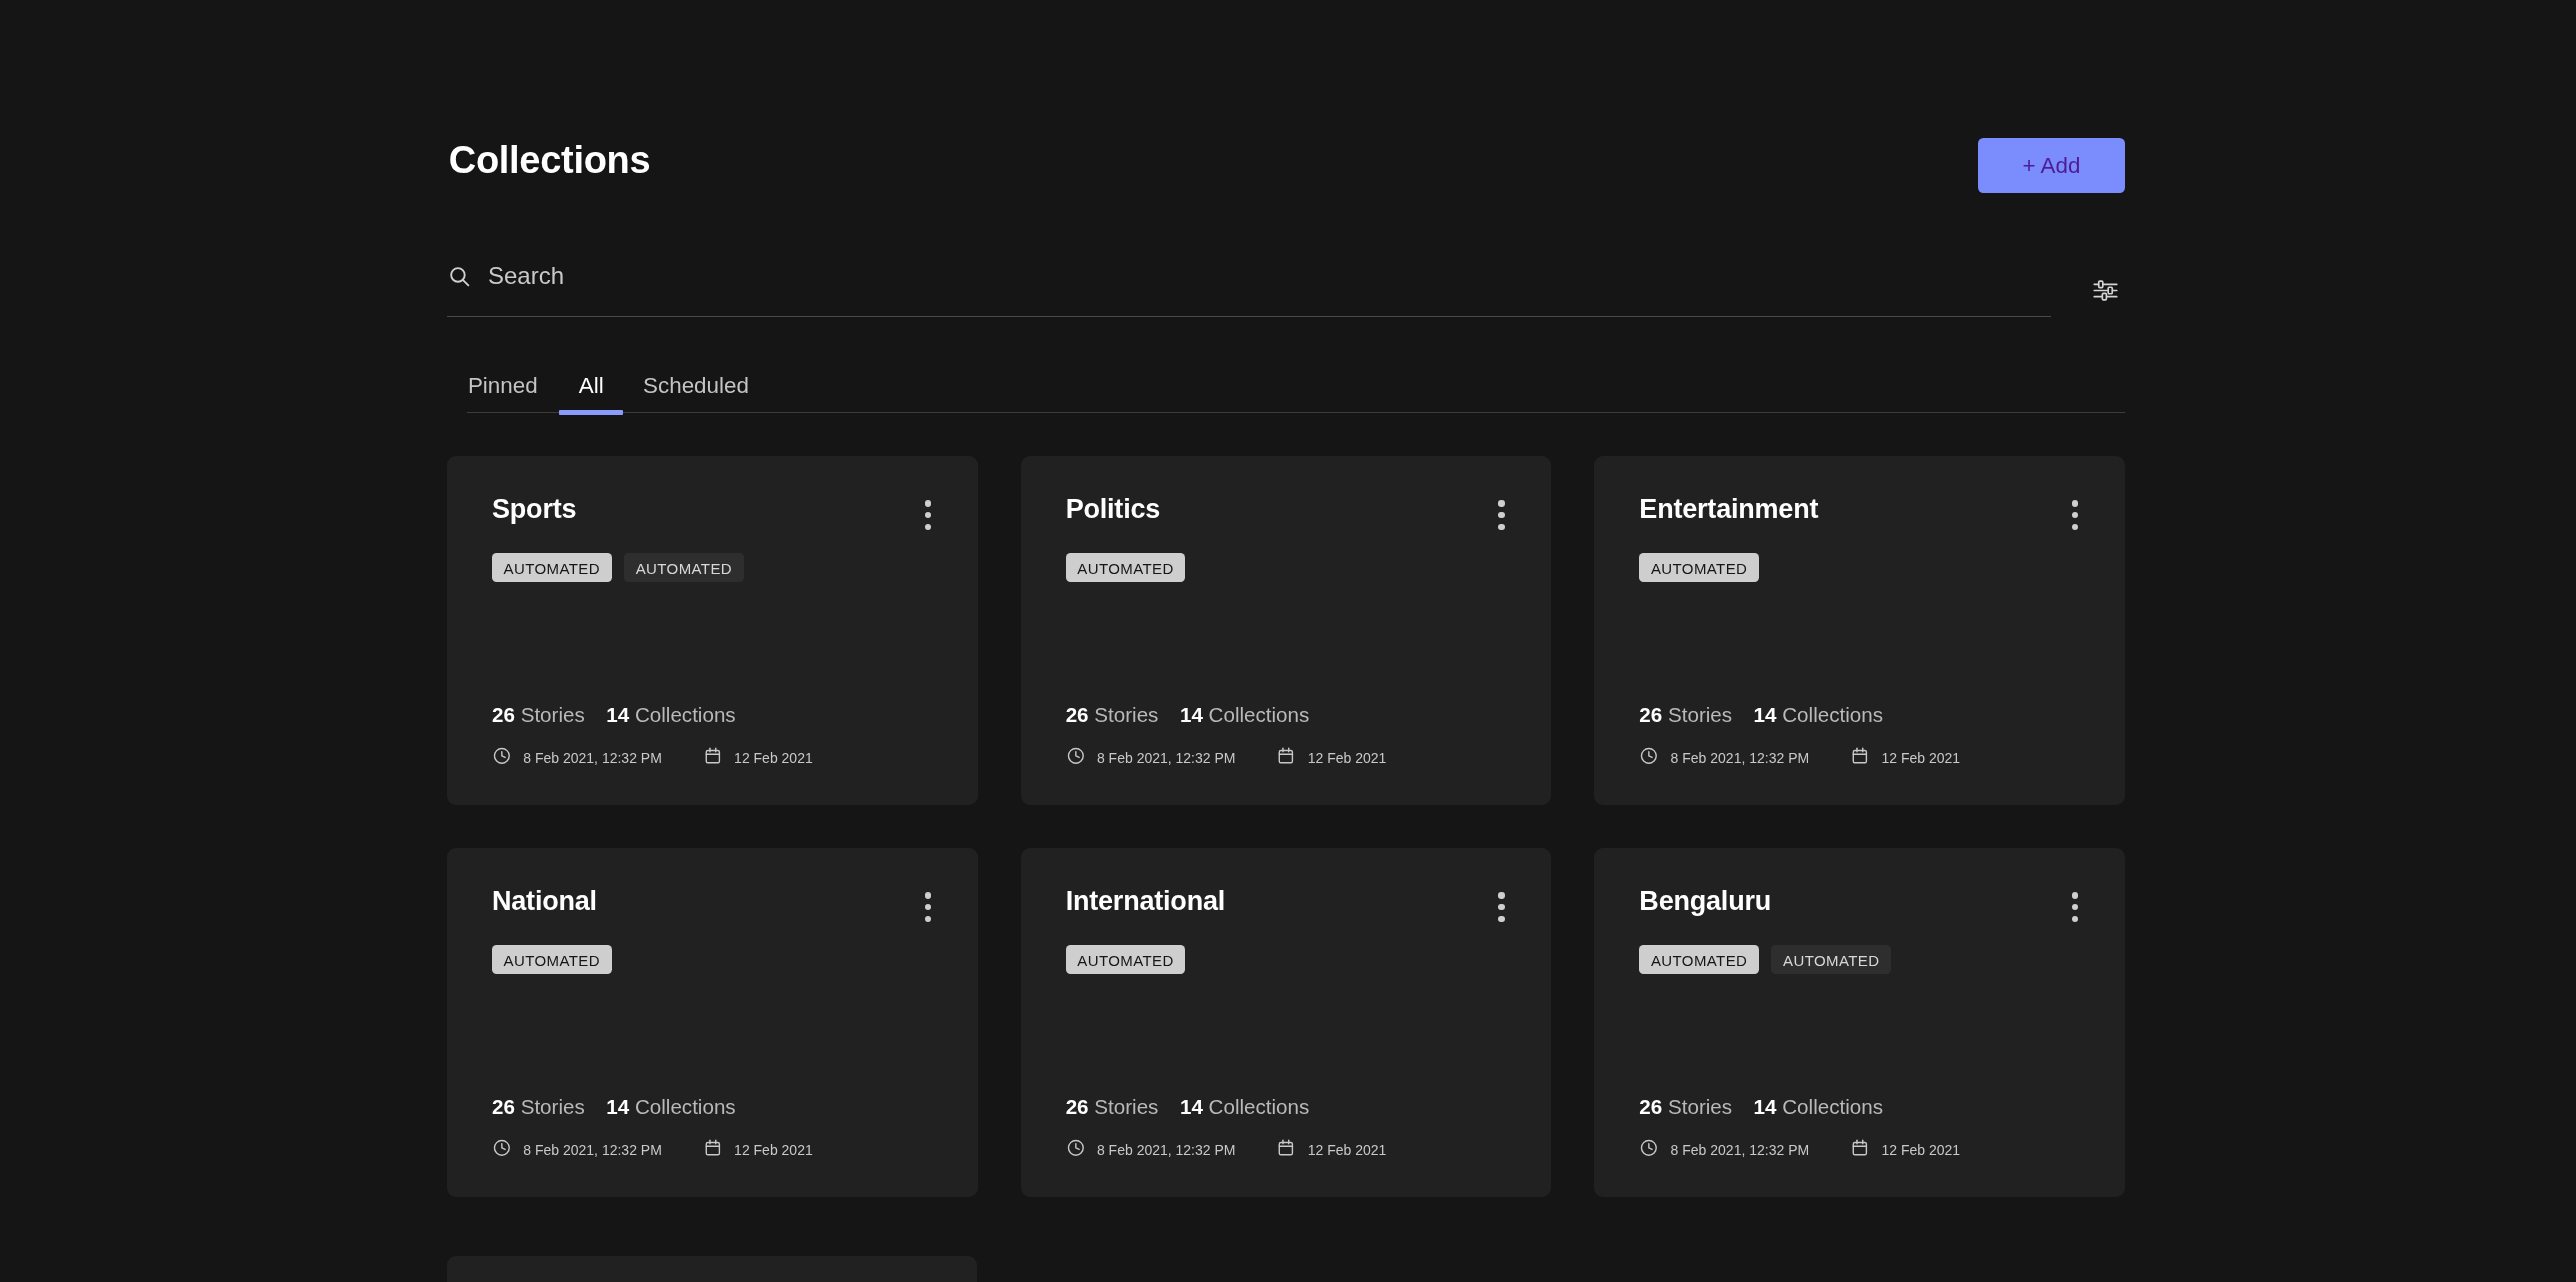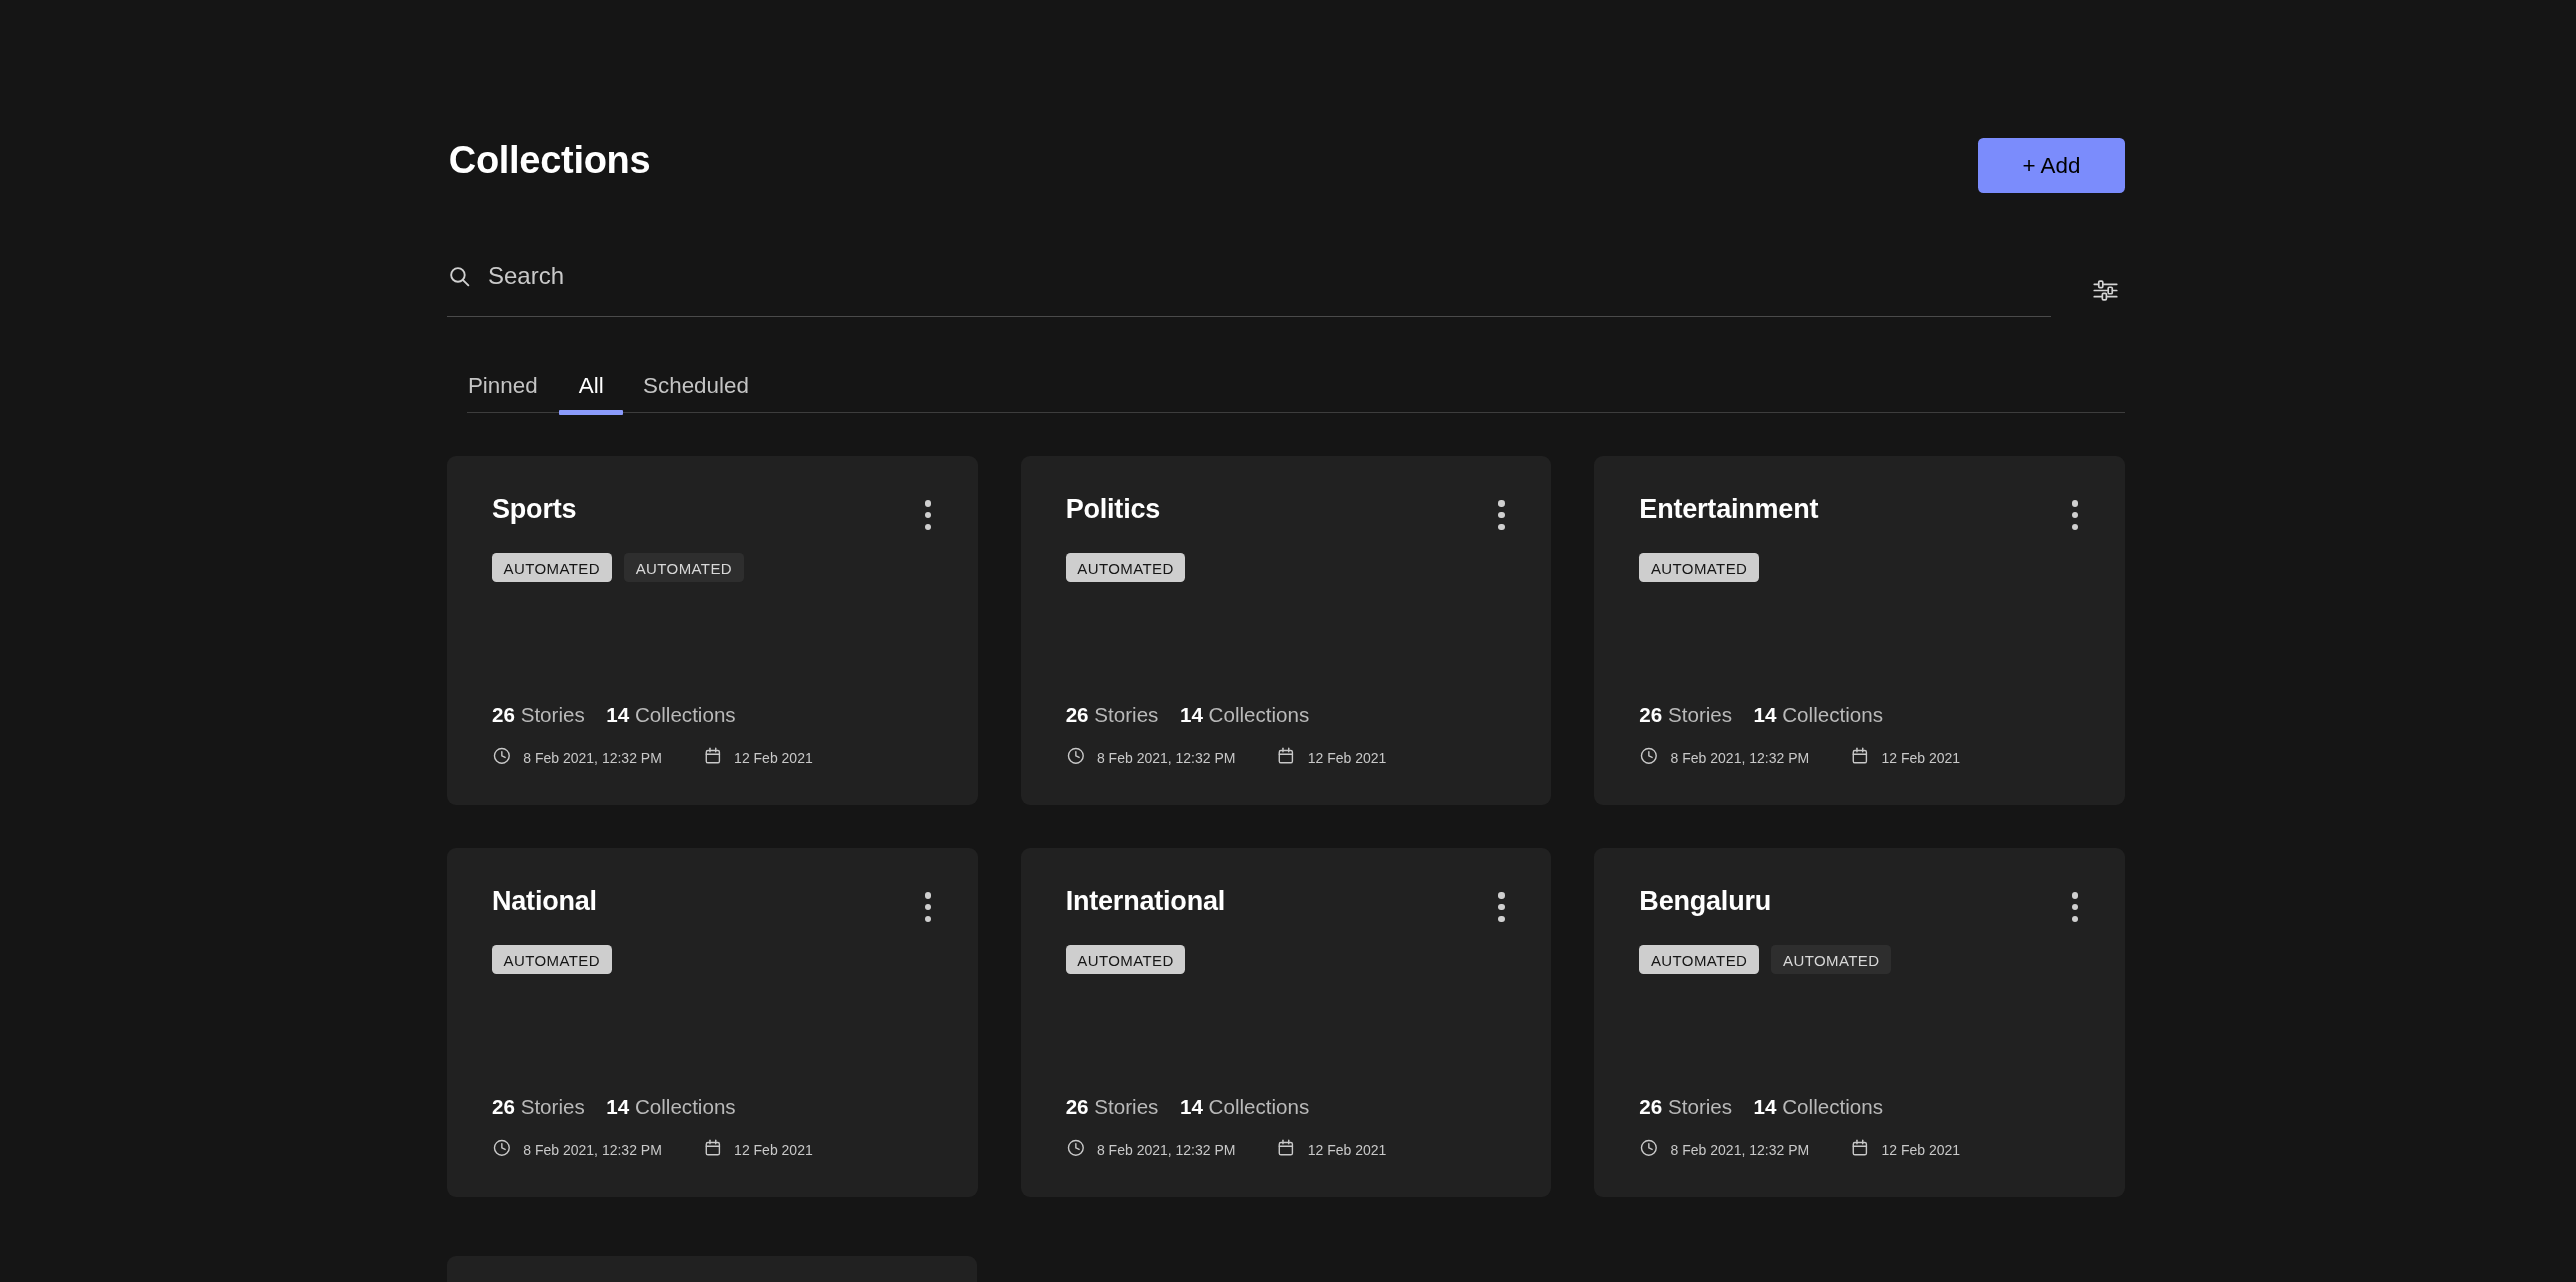--- a/index.html
+++ b/index.html
@@ -49,21 +49,21 @@
 
   .add-button {
     position: absolute;
     right: 0;
     top: 12.5px;
     width: 147px;
     height: 55px;
     background: #7B8CFC;
     border: none;
     border-radius: 5.4px;
-    color: #000000;
+    color: #4c1d95;
     font-family: "Liberation Sans", sans-serif;
     font-size: 22.4px;
     font-weight: 500;
     cursor: pointer;
     line-height: 55px;
     text-align: center;
     padding: 0;
   }
 
   

